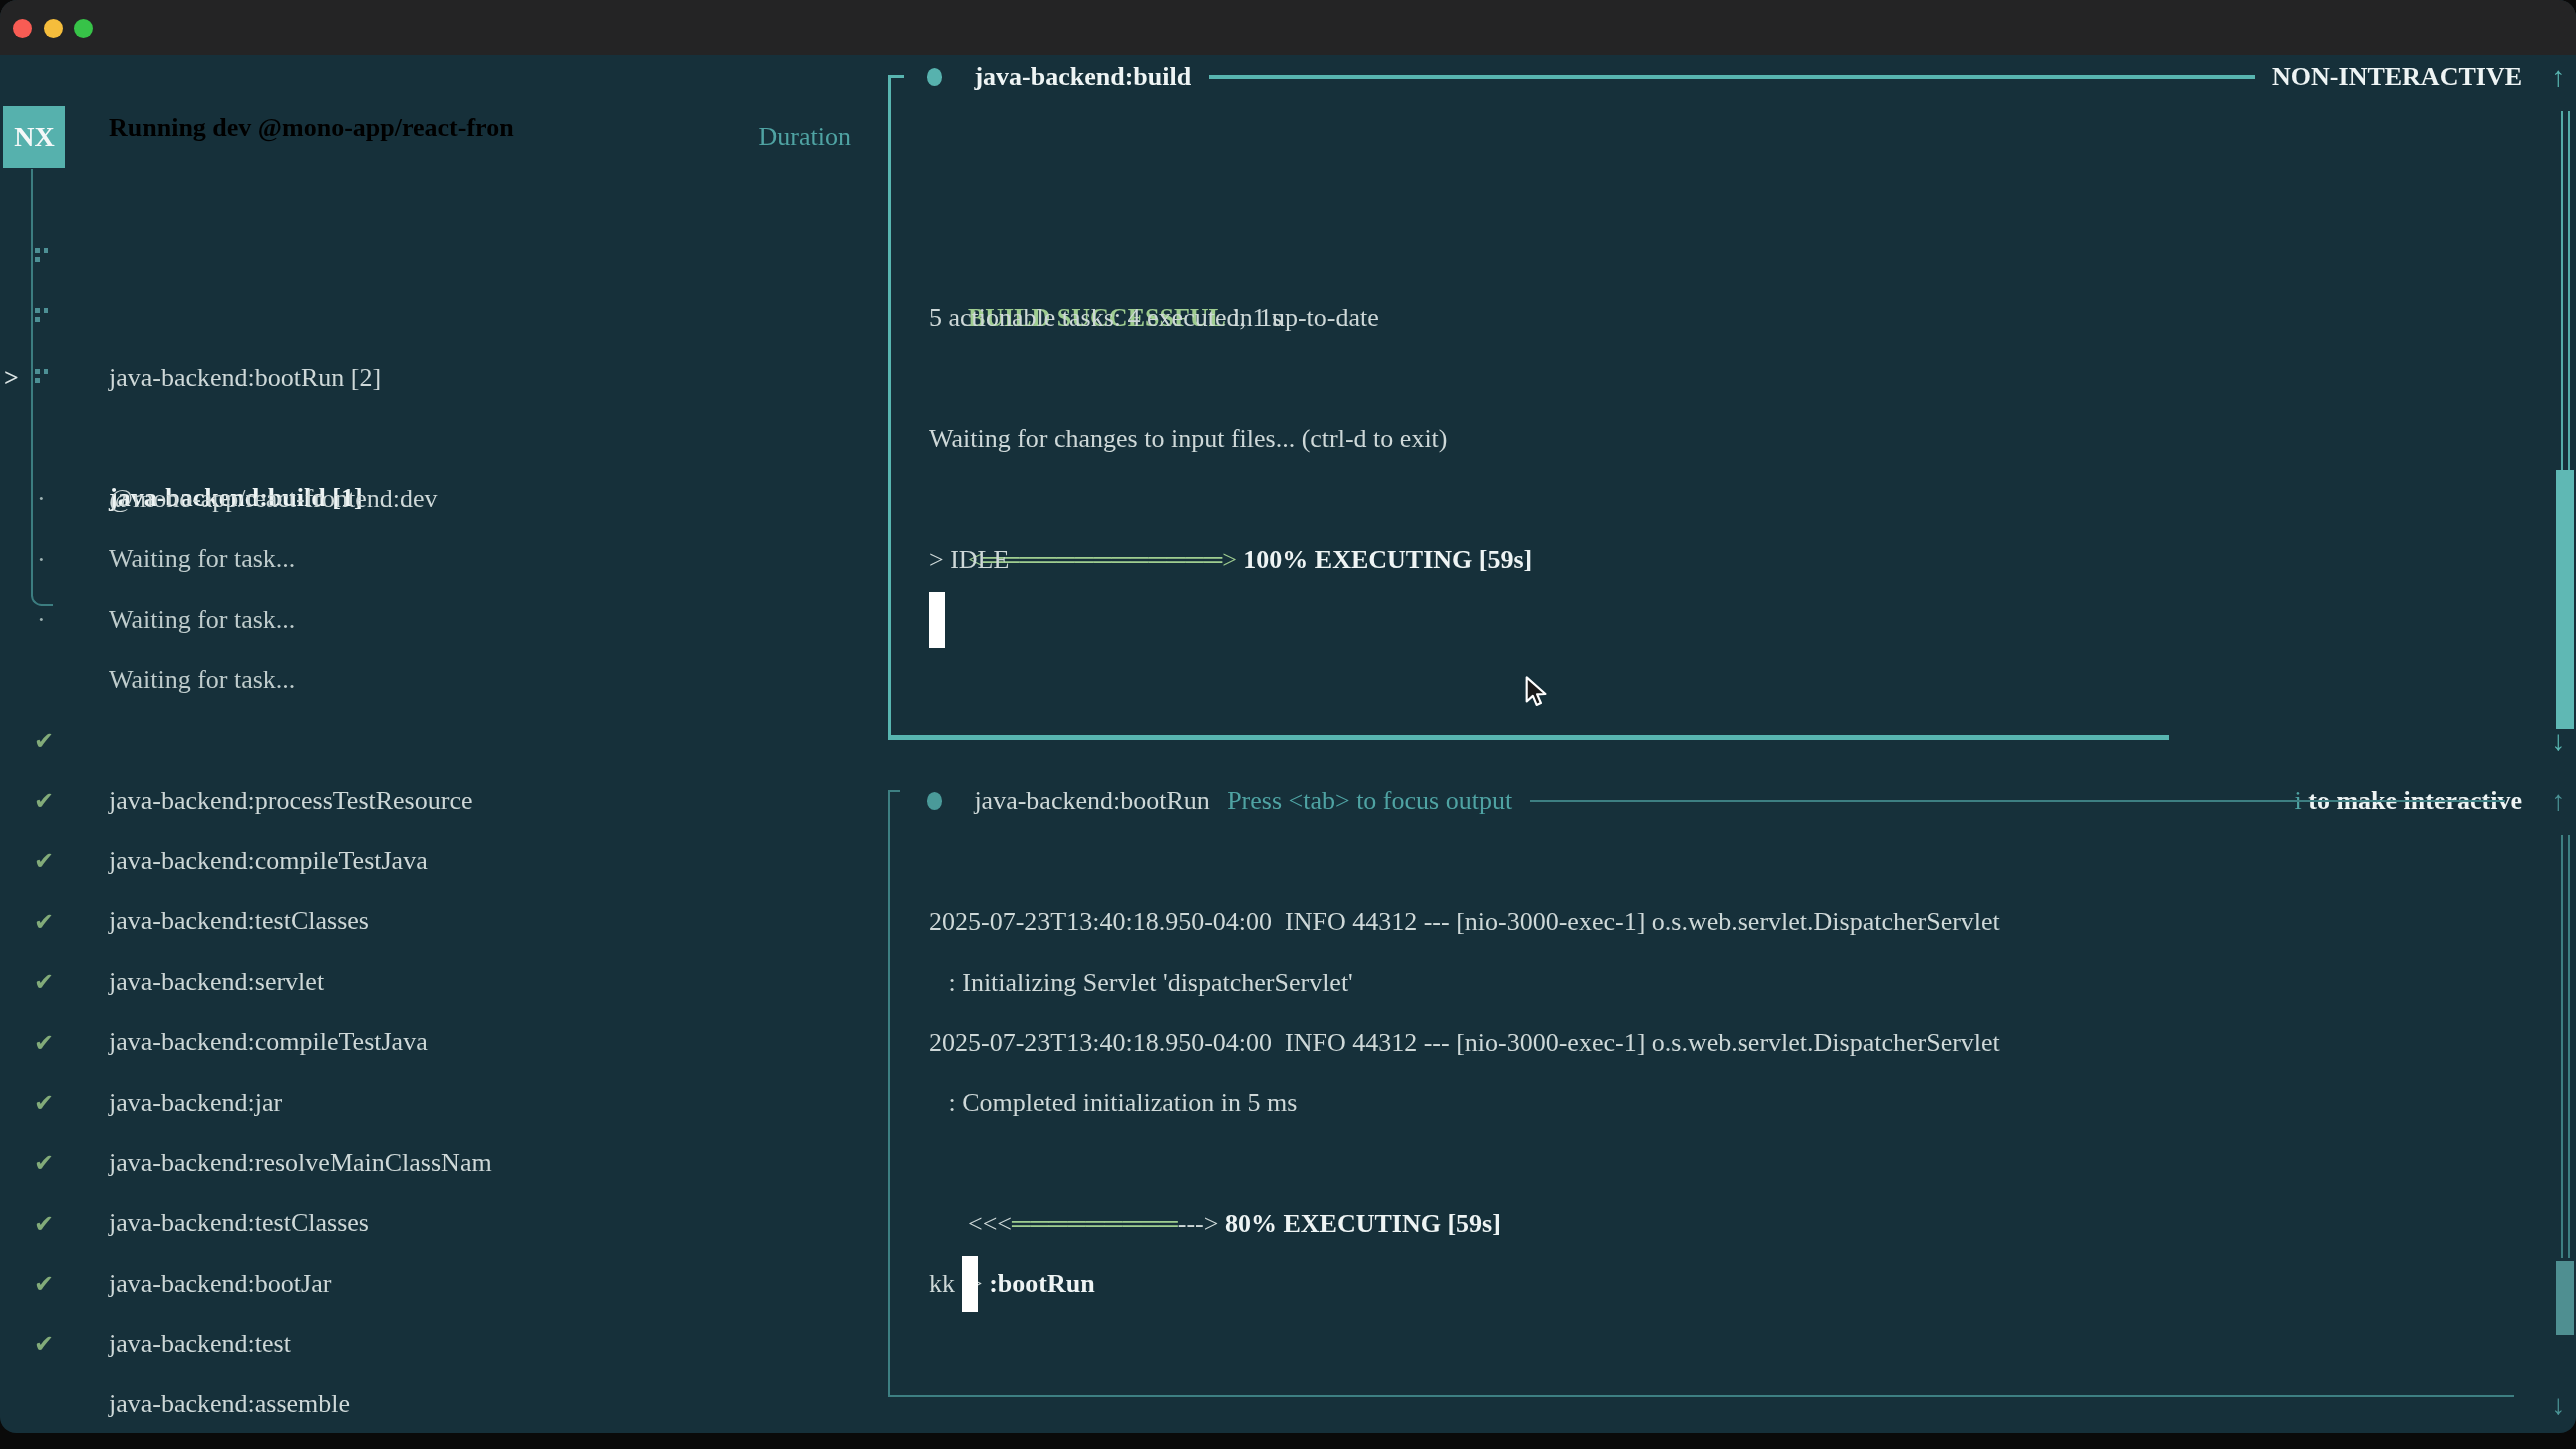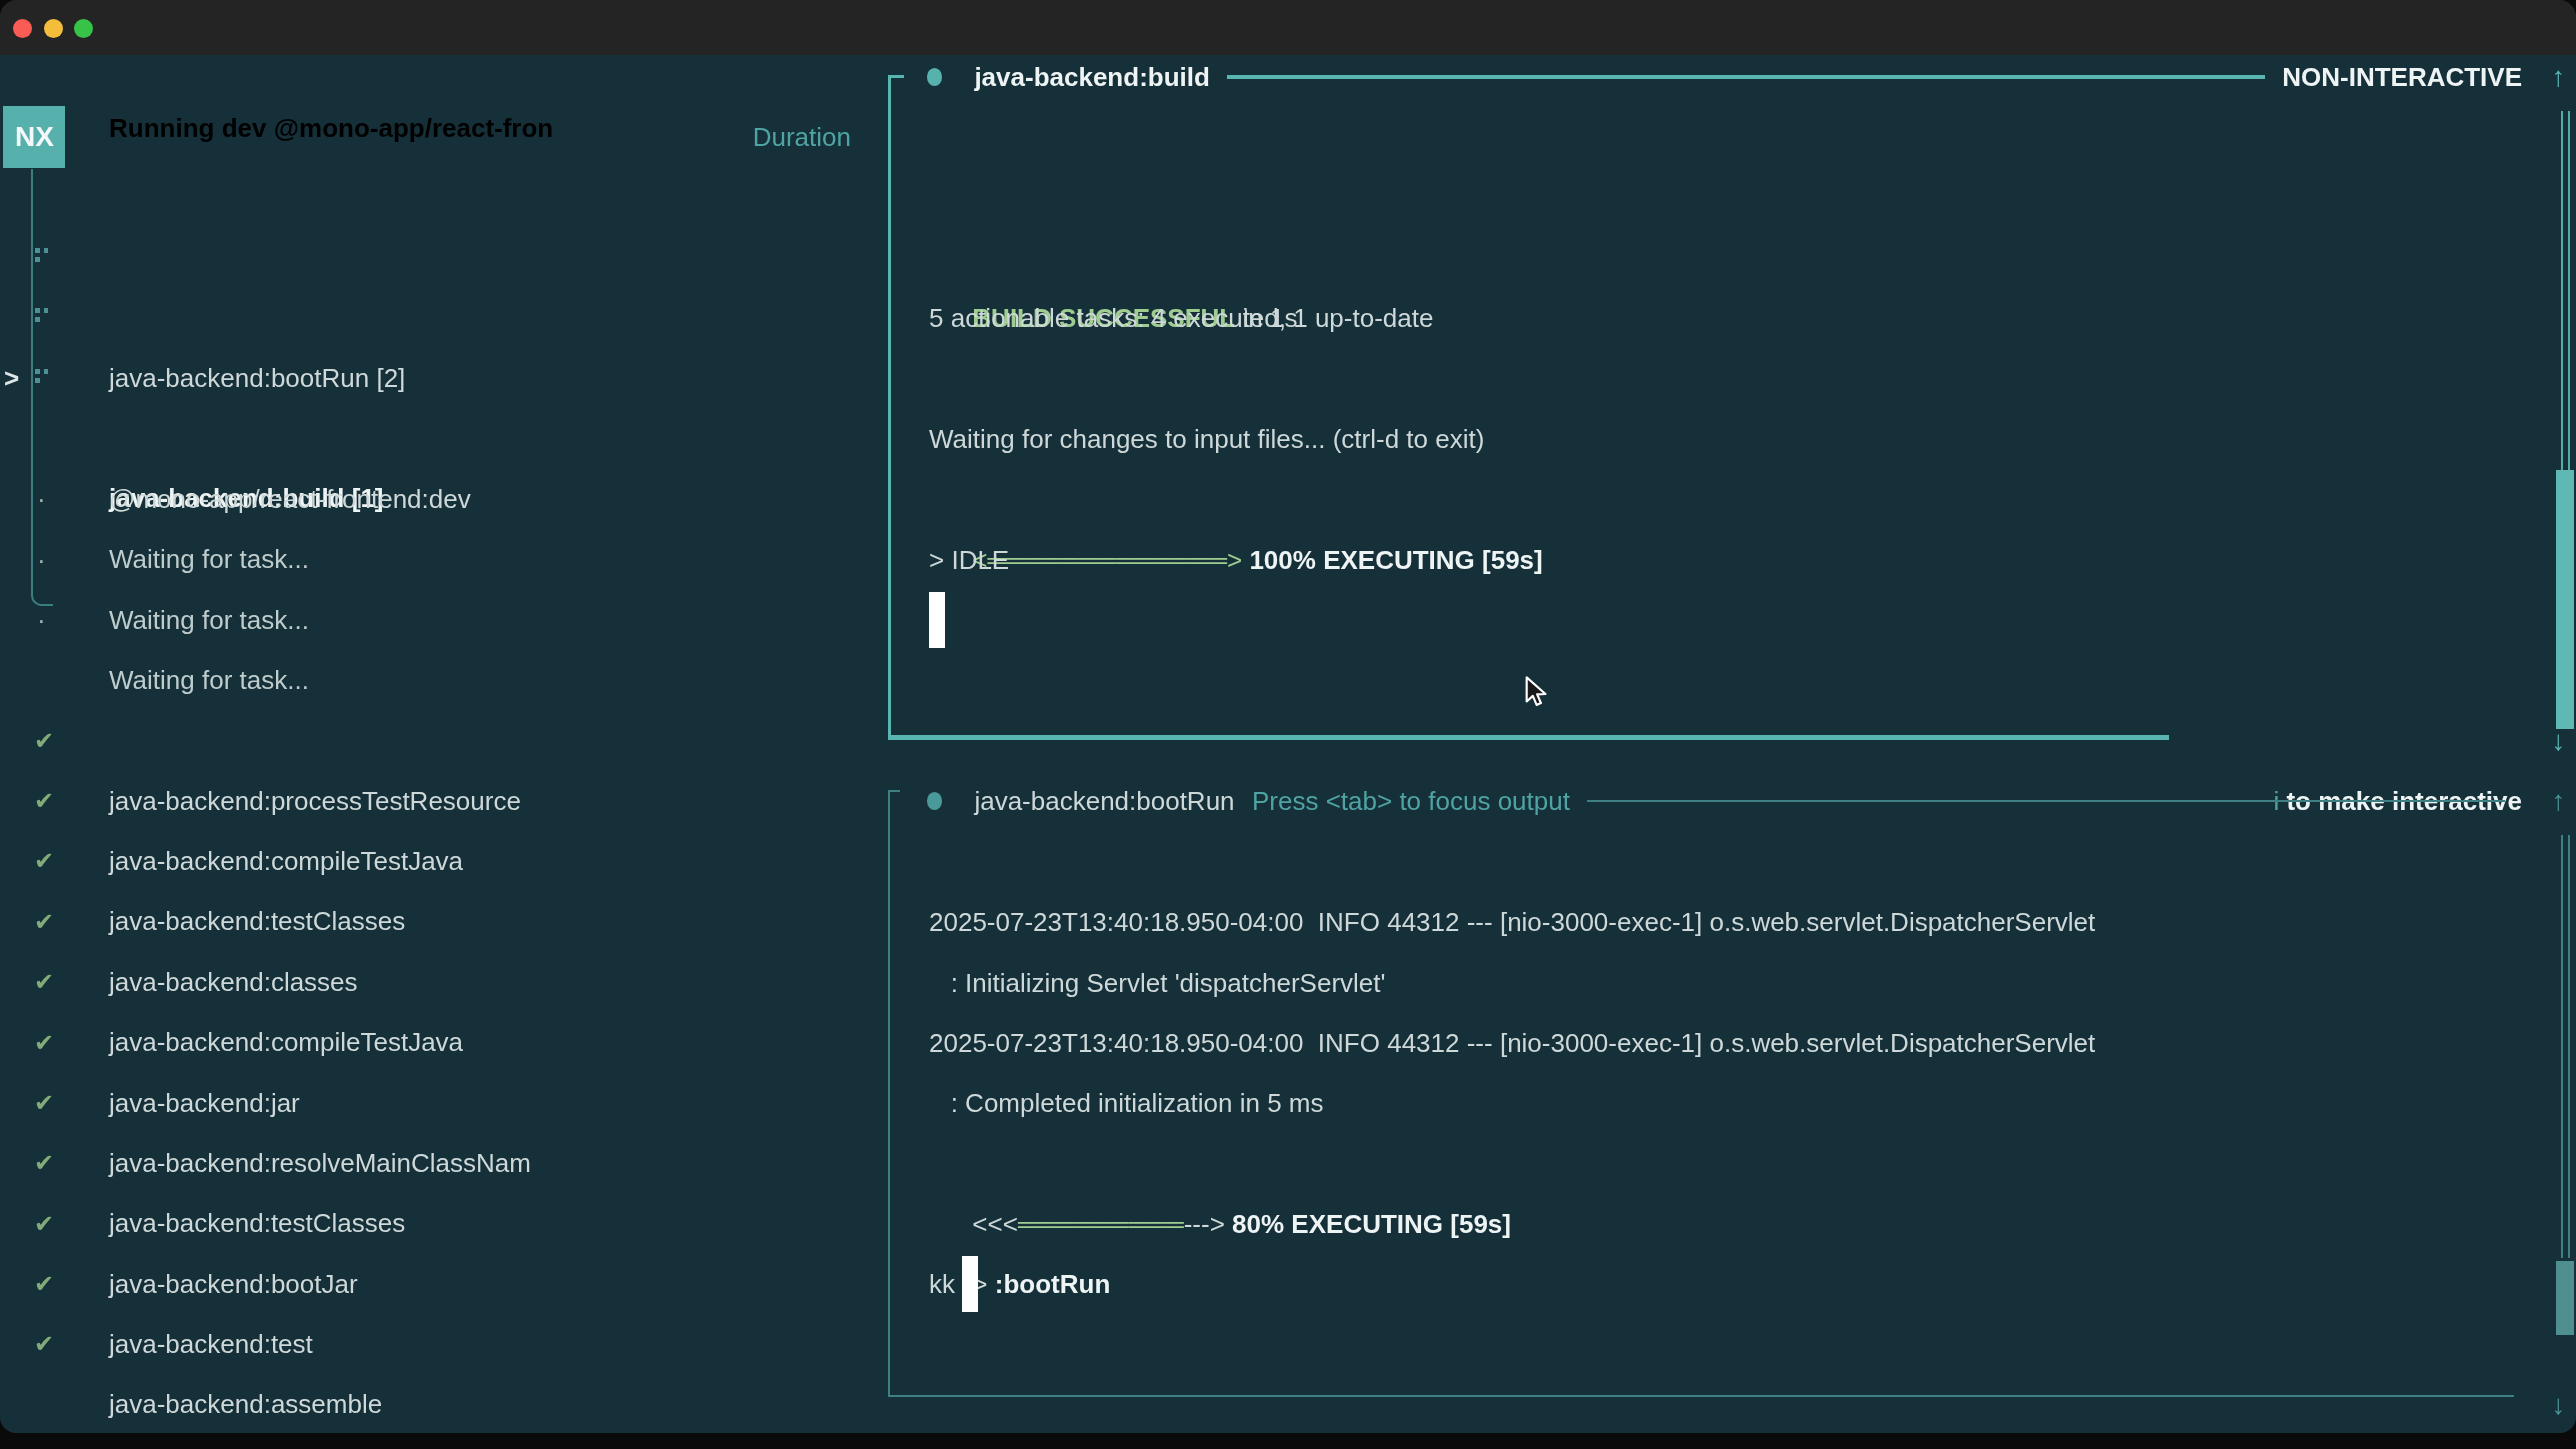--- a/index.html
+++ b/index.html
@@ -1,17 +1,17 @@
 <!DOCTYPE html>
 <html style="font-size:10.7px"><head>
 <meta charset="utf-8">
 <style>
   html,body{margin:0;padding:0;background:#0a0a0a;width:2576px;height:1449px;overflow:hidden;}
   *{box-sizing:border-box;}
-  .mono{font-family:Liberation Sans, sans-serif;font-size:26px;}
+  .mono{font-family:Liberation Serif, serif;font-size:26px;}
   .b{font-weight:bold;}
   #window{position:absolute;left:0;top:0;width:2576px;height:1433px;border-radius:17.4px 17.4px 16px 16px;overflow:hidden;background:#16303a;}
   #titlebar{position:absolute;left:0;top:0;width:2576px;height:55px;background:#242425;}
   .tl{position:absolute;top:19px;width:19px;height:19px;border-radius:50%;}
   #tl-close{left:13.4px;background:#f85c54;}
   #tl-min{left:44px;background:#f5bd3c;}
   #tl-zoom{left:74px;background:#37c348;}
   
   #nx-badge{position:absolute;left:3.4px;top:106px;width:62px;height:62px;background:#56b1ad;color:#f4f8f8;display:flex;align-items:center;justify-content:center;font-size:28px;font-weight:bold;}
   .row{position:absolute;height:60px;line-height:60px;white-space:pre;}
@@ -104,21 +104,21 @@
       <span class="sb-name">java-backend:compileTestJava</span>
       
     </div>
     <div class="row mono" style="top:771px;left:0;width:872px;">
       <span class="chk">✔</span>
       <span class="sb-name">java-backend:testClasses</span>
       
     </div>
     <div class="row mono" style="top:832px;left:0;width:872px;">
       <span class="chk">✔</span>
-      <span class="sb-name">java-backend:classes</span>
+      <span class="sb-name">java-backend:servlet</span>
       
     </div>
     <div class="row mono" style="top:892px;left:0;width:872px;">
       <span class="chk">✔</span>
       <span class="sb-name">java-backend:compileTestJava</span>
       
     </div>
     <div class="row mono" style="top:953px;left:0;width:872px;">
       <span class="chk">✔</span>
       <span class="sb-name">java-backend:jar</span>

